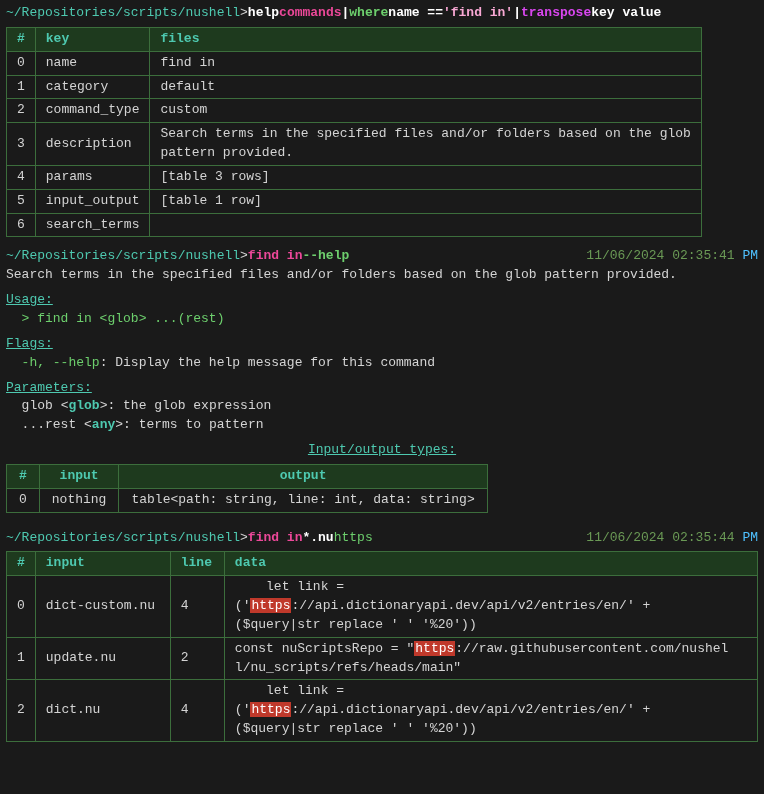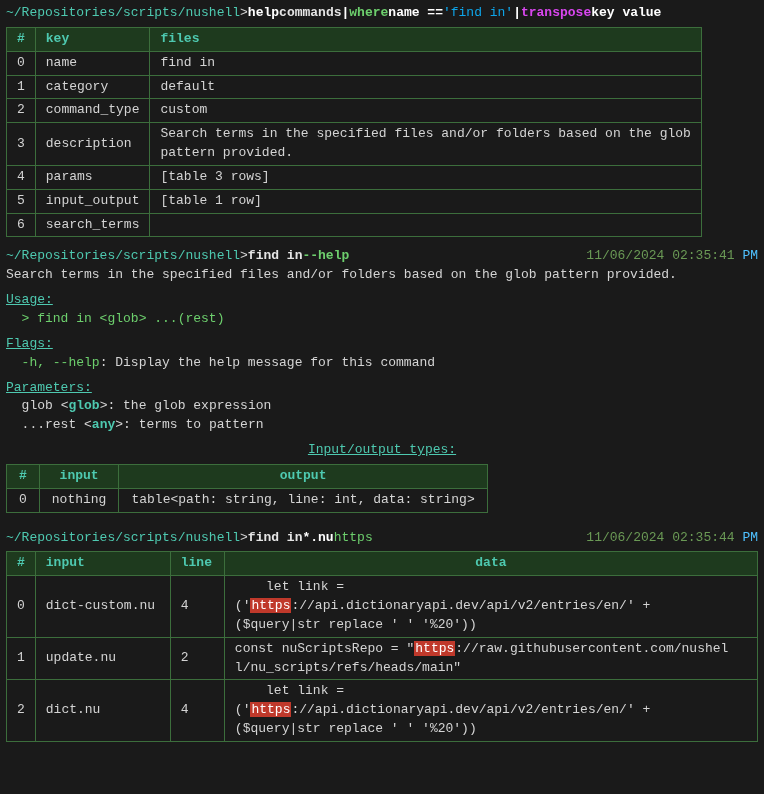--- a/index.html
+++ b/index.html
@@ -16,23 +16,23 @@
       line-height: 1.45;
     }
     .prompt-line {
       display: flex;
       align-items: flex-start;
       flex-wrap: wrap;
     }
     .prompt-path { color: #4ec9b0; }
     .prompt-gt { color: #d4d4d4; }
     .cmd-white { color: #ffffff; font-weight: bold; }
-    .cmd-cyan { color: #e5e5e5; font-weight: bold; }
+    .cmd-cyan { color: #ec4899; font-weight: bold; }
     .cmd-green { color: #6dcf6d; font-weight: bold; }
-    .cmd-orange { color: #0ea5e9; }
+    .cmd-orange { color: #f9a8d4; font-weight: bold; }
     .cmd-purple { color: #d946ef; font-weight: bold; }
     .timestamp { color: #6a9955; margin-left: auto; }
     .timestamp-pm { color: #4fc1ff; }
 
     table.data-table {
       border-collapse: collapse;
       margin: 4px 0;
       width: auto;
     }
     table.data-table th, table.data-table td {
@@ -216,21 +216,21 @@
       <span style="flex:1"></span>
       <span class="timestamp">11/06/2024 02:35:44 <span class="timestamp-pm">PM</span></span>
   </div>
 
   <table class="data-table" style="width:100%;">
     <thead>
       <tr>
         <th style="width:28px;">#</th>
         <th>input</th>
         <th>line</th>
-        <th style="text-align:center;">data</th>
+        <th style="">data</th>
       </tr>
     </thead>
     <tbody>
       <tr>
         <td class="num">0</td>
         <td>dict-custom.nu</td>
         <td>4</td>
         <td>&nbsp;&nbsp;&nbsp;&nbsp;let link =<br>('<span class="highlight-https">https</span>://api.dictionaryapi.dev/api/v2/entries/en/' +<br>($query|str replace ' ' '%20'))</td>
       </tr>
       <tr>

